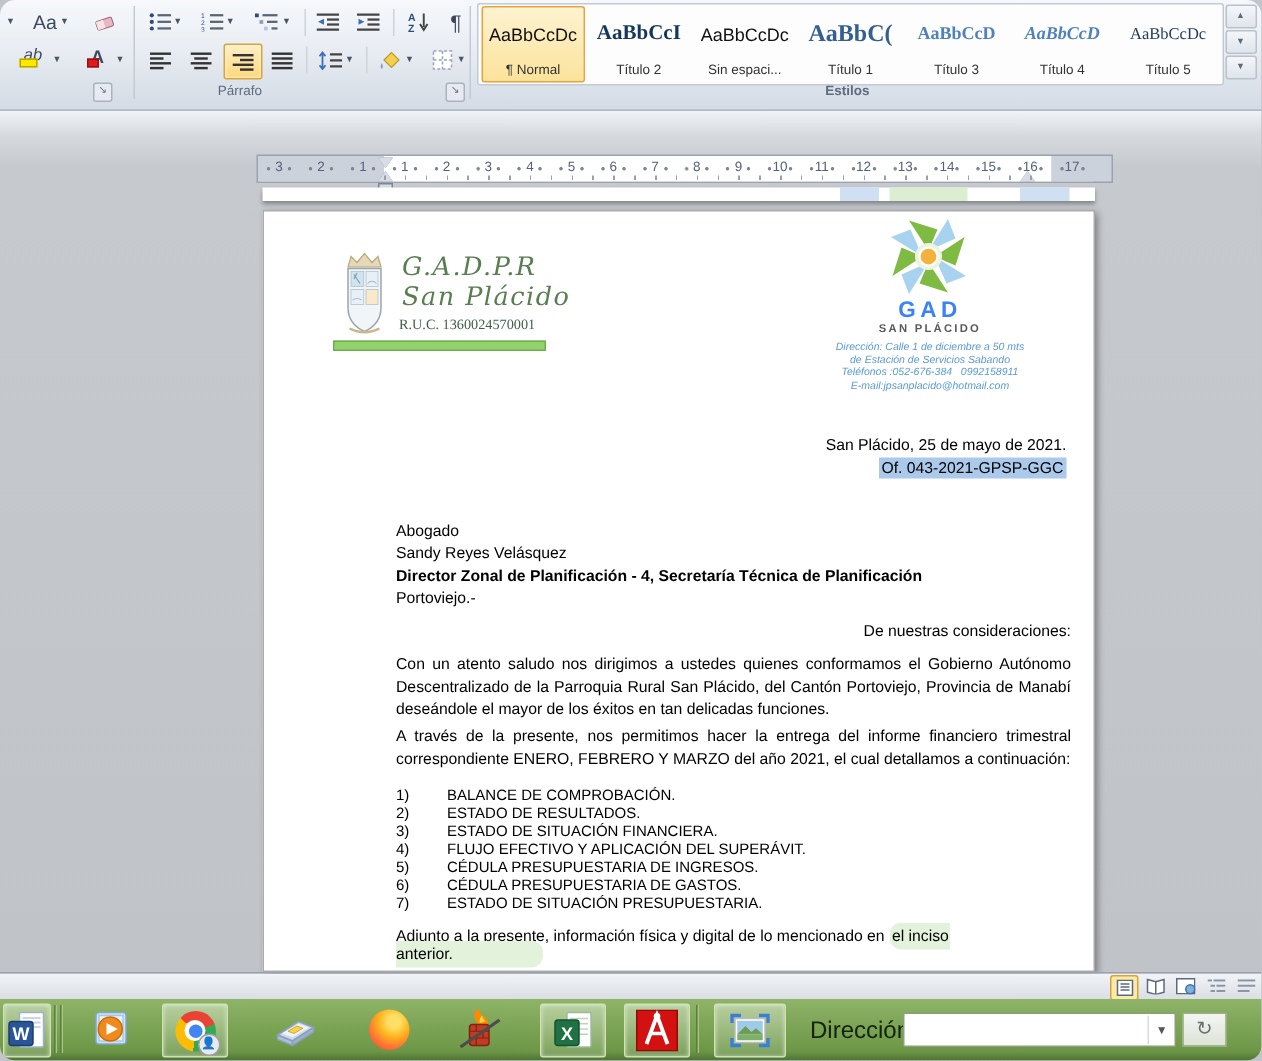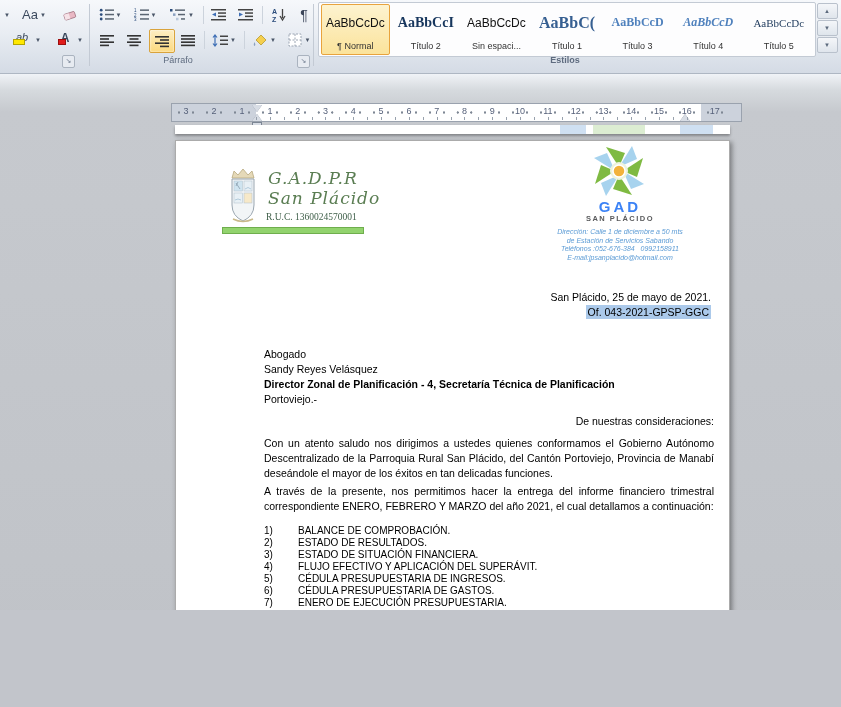--- a/index.html
+++ b/index.html
@@ -1,17 +1,17 @@
 <!DOCTYPE html>
 <html><head>
 <meta charset="utf-8">
 <style>
   html,body{margin:0;padding:0;background:#c2c5cb;}
-  #screen{position:relative;width:841px;height:610px;overflow:hidden;
-    font-family:"Liberation Sans",sans-serif;-webkit-font-smoothing:antialiased;}
+  #screen{position:relative;width:841px;height:707px;overflow:hidden;
+    font-family:"Liberation Sans",sans-serif;border-radius:10px;-webkit-font-smoothing:antialiased;}
   
   .ribbon{position:absolute;left:0;top:0;width:841px;height:73px;
     background:linear-gradient(180deg,#f6f8fb 0%,#e9edf3 45%,#dde3eb 75%,#d4dbe5 100%);
     border-bottom:1px solid #aeb7c3;}
   .rb-btn{position:absolute;display:flex;align-items:center;justify-content:center;
     border-radius:2px;color:#3c4a5e;font-size:11px;cursor:default;}
   .rb-btn.active{background:linear-gradient(180deg,#fdeec4,#fcd97e);border:1px solid #d9a33c;box-shadow:inset 0 0 2px #fff;}
   .ddarrow{font-size:6px;color:#4a5668;margin-left:2px;}
   .vsep{position:absolute;top:4px;height:62px;width:1px;background:#c3cad4;}
   .ssep{position:absolute;width:1px;background:#ccd3dc;}
@@ -278,21 +278,21 @@
         <span class="ddarrow">▼</span>
     </div>
     <div class="rb-btn" style="left:284px;top:29px;width:30px;height:22px;">
       <svg width="15" height="14">
         <rect x="1" y="1" width="12" height="12" fill="#fff" stroke="#9aa4b2" stroke-dasharray="2 1.5"></rect>
         <path d="M1 7 h12 M7 1 v12" stroke="#9aa4b2" stroke-dasharray="2 1.5"></path>
       </svg>
         <span class="ddarrow">▼</span>
     </div>
 
-    <div class="grp-label" style="left:118px;width:120px;">Párrafo</div>
+    <div class="grp-label" style="left:100px;width:120px;">Párrafo</div>
     <div class="launcher" style="left:297px;top:55px;">↘</div>
     <div class="vsep" style="left:313px;"></div>
 
     <div class="gallery">
 
         <div class="sty selected">
           <span class="prev">AaBbCcDc</span>
           <span class="sname">¶ Normal</span>
         </div>
 
@@ -465,24 +465,27 @@
             <span class="li-text">CÉDULA PRESUPUESTARIA DE INGRESOS.</span>
           </div>
 
           <div class="li-row">
             <span class="li-num">6)</span>
             <span class="li-text">CÉDULA PRESUPUESTARIA DE GASTOS.</span>
           </div>
 
           <div class="li-row">
             <span class="li-num">7)</span>
-            <span class="li-text">ENERO DE EJECUCIÓN PRESUPUESTARIA.</span>
+            <span class="li-text">ESTADO DE SITUACIÓN PRESUPUESTARIA.</span>
           </div>
         </div>
 
+      <div class="body-block closing">
+        <span>Adjunto a la presente, información física y digital de lo mencionado en </span><span class="gl-hl">el inciso anterior.</span>
+      </div>
     </div>
   </div>
 
   <div class="statusbar">
     <div class="views">
       <span class="vbtn active">
         <svg width="12" height="11">
             <rect x="1" y="0.5" width="10" height="10" fill="#fff" stroke="#5c6a7d"></rect>
             <rect x="3" y="2.5" width="6" height="1" fill="#5c6a7d"></rect>
             <rect x="3" y="4.5" width="6" height="1" fill="#5c6a7d"></rect>

